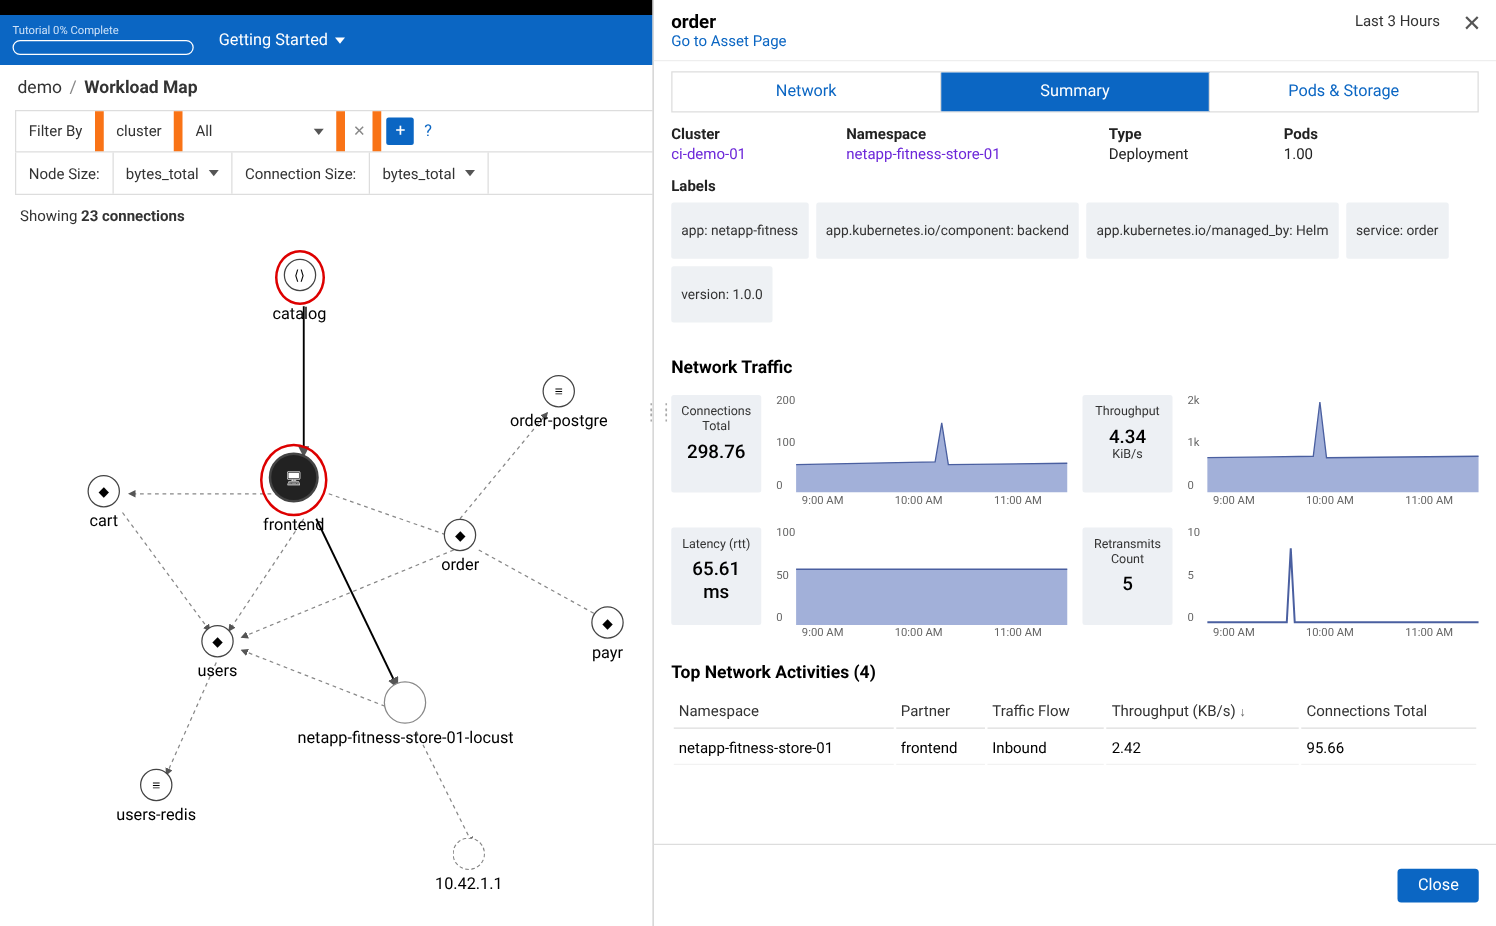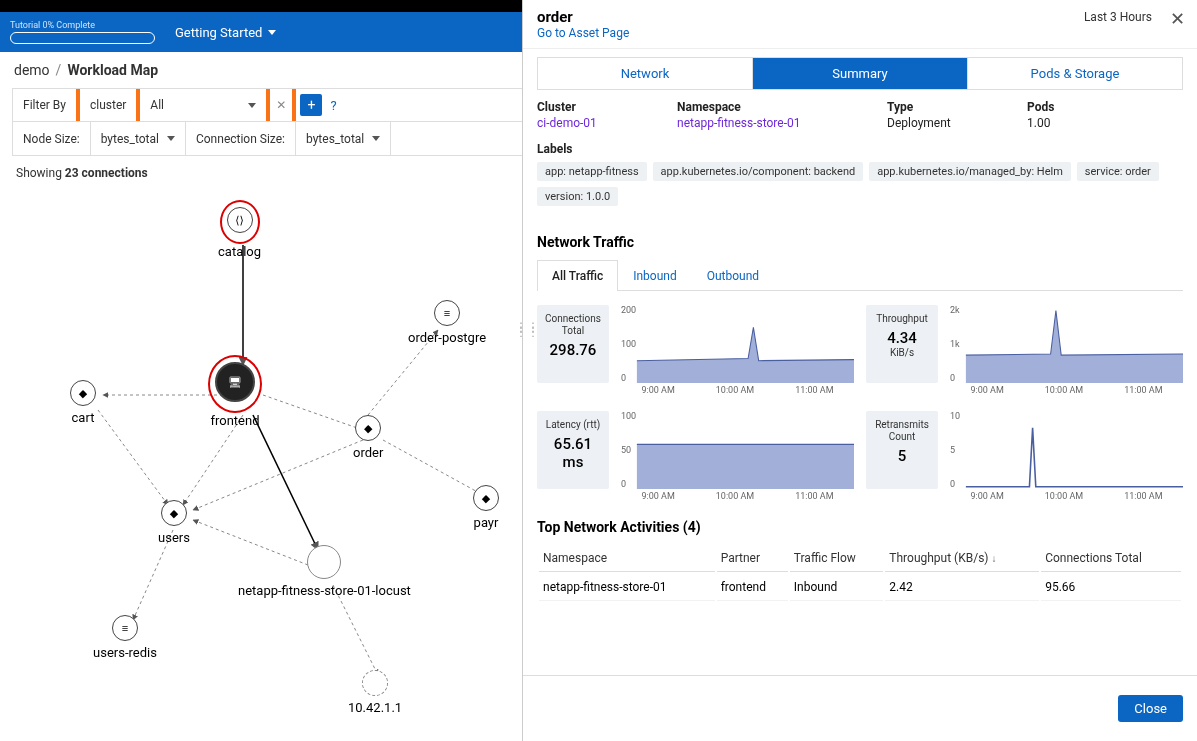--- a/index.html
+++ b/index.html
@@ -18,21 +18,21 @@
   .caret-down { width:0;height:0;border-left:4px solid transparent;border-right:4px solid transparent;border-top:5px solid #fff; display:inline-block;}
 
   
   .breadcrumb { padding: 10px 14px; font-size: 14px; display:flex; gap:6px; align-items:center;}
   .breadcrumb .crumb { color:#333; }
   .breadcrumb .sep { color:#888; }
   .breadcrumb .current { font-weight:700; }
 
   
   .toolbar { border:1px solid #ddd; margin:0 12px; display:flex; align-items:center; height:34px; }
-  .toolbar .seg { border-right:4px solid #f97316; height:100%; display:flex; align-items:center; padding:0 10px; font-size:12px; color:#333;}
+  .toolbar .seg { border-right:7px solid #f97316; height:100%; display:flex; align-items:center; padding:0 10px; font-size:12px; color:#333;}
   .toolbar .dropdown { min-width:130px; justify-content:space-between; cursor:pointer;}
   .toolbar .xbtn { color:#888; cursor:pointer; padding:0 6px;}
   .toolbar .plusbtn { width:22px; height:22px; background:#0b66c3; color:#fff; display:flex;align-items:center;justify-content:center; border-radius:2px; margin:0 4px; cursor:pointer; font-size:14px;}
   .toolbar .help { color:#0b66c3; font-size:13px; cursor:pointer; margin-left:4px;}
   .caret-dk { width:0;height:0;border-left:4px solid transparent;border-right:4px solid transparent;border-top:5px solid #555; display:inline-block;}
 
   .toolbar2 { border:1px solid #ddd; border-top:none; margin:0 12px; display:flex; align-items:center; height:34px;}
   .toolbar2 .seg { border-right:1px solid #ddd; height:100%; display:flex; align-items:center; padding:0 10px; font-size:12px; color:#333;}
   .toolbar2 .dropdown { justify-content:space-between; cursor:pointer; gap:8px;}
 
@@ -65,21 +65,21 @@
   .panel-body { padding:10px 14px; overflow:auto; flex:1;}
   .section-title { font-size:14px; font-weight:700; margin:6px 0 10px;}
   .details-grid { display:flex; gap:30px; flex-wrap:wrap; font-size:12px;}
   .detail-col { min-width:110px;}
   .detail-lbl { font-weight:700; color:#222; margin-bottom:2px;}
   .detail-val { color:#6d28d9; cursor:pointer;}
   .detail-val.plain { color:#222; cursor:default;}
 
   .labels-row { margin-top:12px; font-size:12px;}
   .labels-row .detail-lbl { margin-bottom:6px;}
-  .chip { display:inline-block; background:#eef1f4; color:#333; padding:3px 8px; border-radius:2px; margin:0 6px 6px 0; font-size:11px;}
+  .chip { display:inline-block; background:#eef1f4; color:#333; padding:16px 8px; border-radius:2px; margin:0 6px 6px 0; font-size:11px;}
 
   .subtabs { margin-top:10px; border-bottom:1px solid #ddd; display:flex;}
   .subtabs .stab { padding:8px 14px; font-size:12px; color:#0b66c3; cursor:pointer; border:1px solid transparent; border-bottom:none; margin-bottom:-1px;}
   .subtabs .stab.active { color:#222; border-color:#ddd; background:#fff; font-weight:500;}
 
   .metrics-row { display:flex; gap:12px; margin-top:14px;}
   .metric-card { background:#edf0f4; width:72px; padding:8px 6px; text-align:center; border-radius:2px;}
   .metric-card .mlbl { font-size:10px; color:#333; line-height:1.2;}
   .metric-card .mval { font-size:15px; font-weight:500; margin-top:4px;}
   .mini-chart { flex:1; height:78px; position:relative;}
@@ -245,25 +245,20 @@
         <div class="detail-lbl">Pods</div>
         <div class="detail-val plain">1.00</div>
       </div>
     </div>
     <div class="labels-row">
       <div class="detail-lbl">Labels</div>
       <div id="chips"><span class="chip">app: netapp-fitness</span><span class="chip">app.kubernetes.io/component: backend</span><span class="chip">app.kubernetes.io/managed_by: Helm</span><span class="chip">service: order</span><span class="chip">version: 1.0.0</span></div>
     </div>
 
     <div class="section-title" style="margin-top:22px;">Network Traffic</div>
-    <div class="subtabs">
-      <div class="stab active">All Traffic</div>
-      <div class="stab">Inbound</div>
-      <div class="stab">Outbound</div>
-    </div>
 
     <div class="metrics-row">
       <div class="metric-card">
         <div class="mlbl">Connections Total</div>
         <div class="mval">298.76</div>
       </div>
       <div class="mini-chart">
         <div class="yt">
             <span>200</span>
             <span>100</span>

